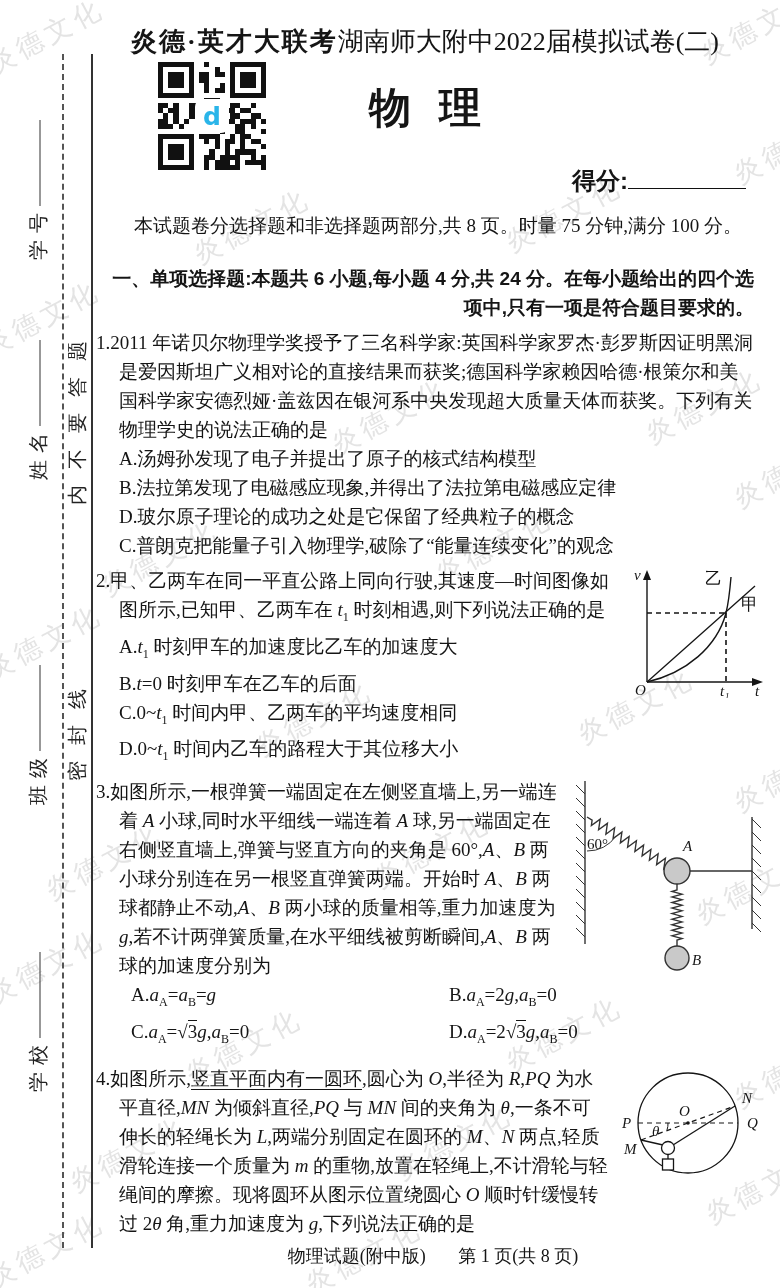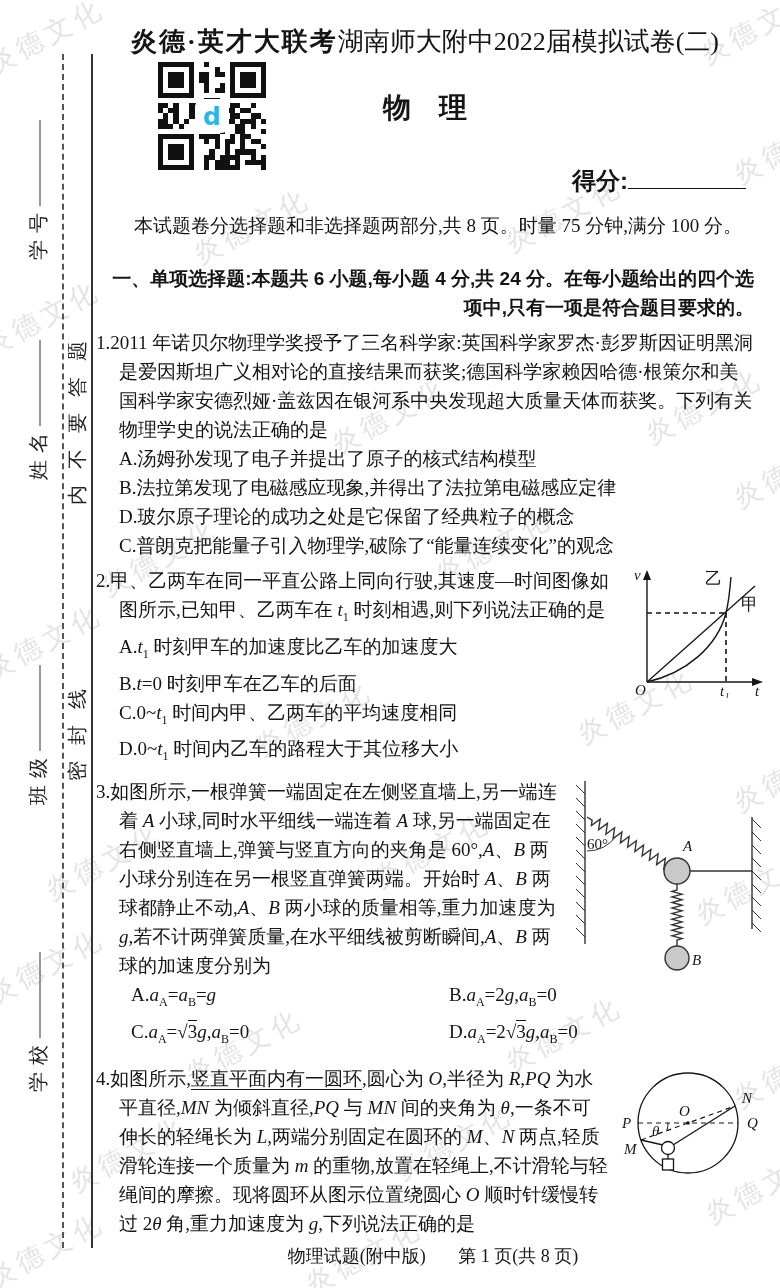--- a/index.html
+++ b/index.html
@@ -21,21 +21,21 @@
   .qr{position:absolute;left:158px;top:62px;width:108px;height:108px;z-index:3;}
   .qr svg{display:block;width:108px;height:108px;shape-rendering:crispEdges;}
   .qr-logo{position:absolute;left:50%;top:50%;width:34px;height:34px;margin:-17px 0 0 -17px;
            background:#fff;border-radius:8px;display:flex;align-items:center;justify-content:center;
            font-family:"DejaVu Sans",sans-serif;font-weight:bold;font-size:25px;color:#2ab5e9;}
   
   .content{position:absolute;left:96px;top:24px;width:658px;z-index:1;
            font-size:19px;line-height:29px;}
   .title{text-align:center;font-size:26px;line-height:36px;white-space:nowrap;}
   .title .brand{font-weight:900;letter-spacing:2px;}
-  .subject{margin-top:24px;text-align:center;font-size:28px;line-height:48px;font-weight:bold;
+  .subject{margin-top:24px;text-align:center;font-size:42px;line-height:48px;font-weight:bold;
            letter-spacing:28px;padding-left:28px;}
   .score-row{margin-top:32px;text-align:right;padding-right:8px;font-weight:bold;font-size:24px;
              font-family:"Liberation Sans","DejaVu Sans",sans-serif;}
   .score-blank{display:inline-block;width:118px;border-bottom:1.6px solid #111;height:1em;}
   .intro{margin:16px 0 0 0;text-indent:2em;}
   .section-heading{margin-top:24px;font-weight:bold;
                    font-family:"Liberation Sans","DejaVu Sans",sans-serif;text-align:right;}
   .q{margin-top:6px;}
   .q .stem{padding-left:23px;text-indent:-23px;}
   .opt{margin-left:23px;}

